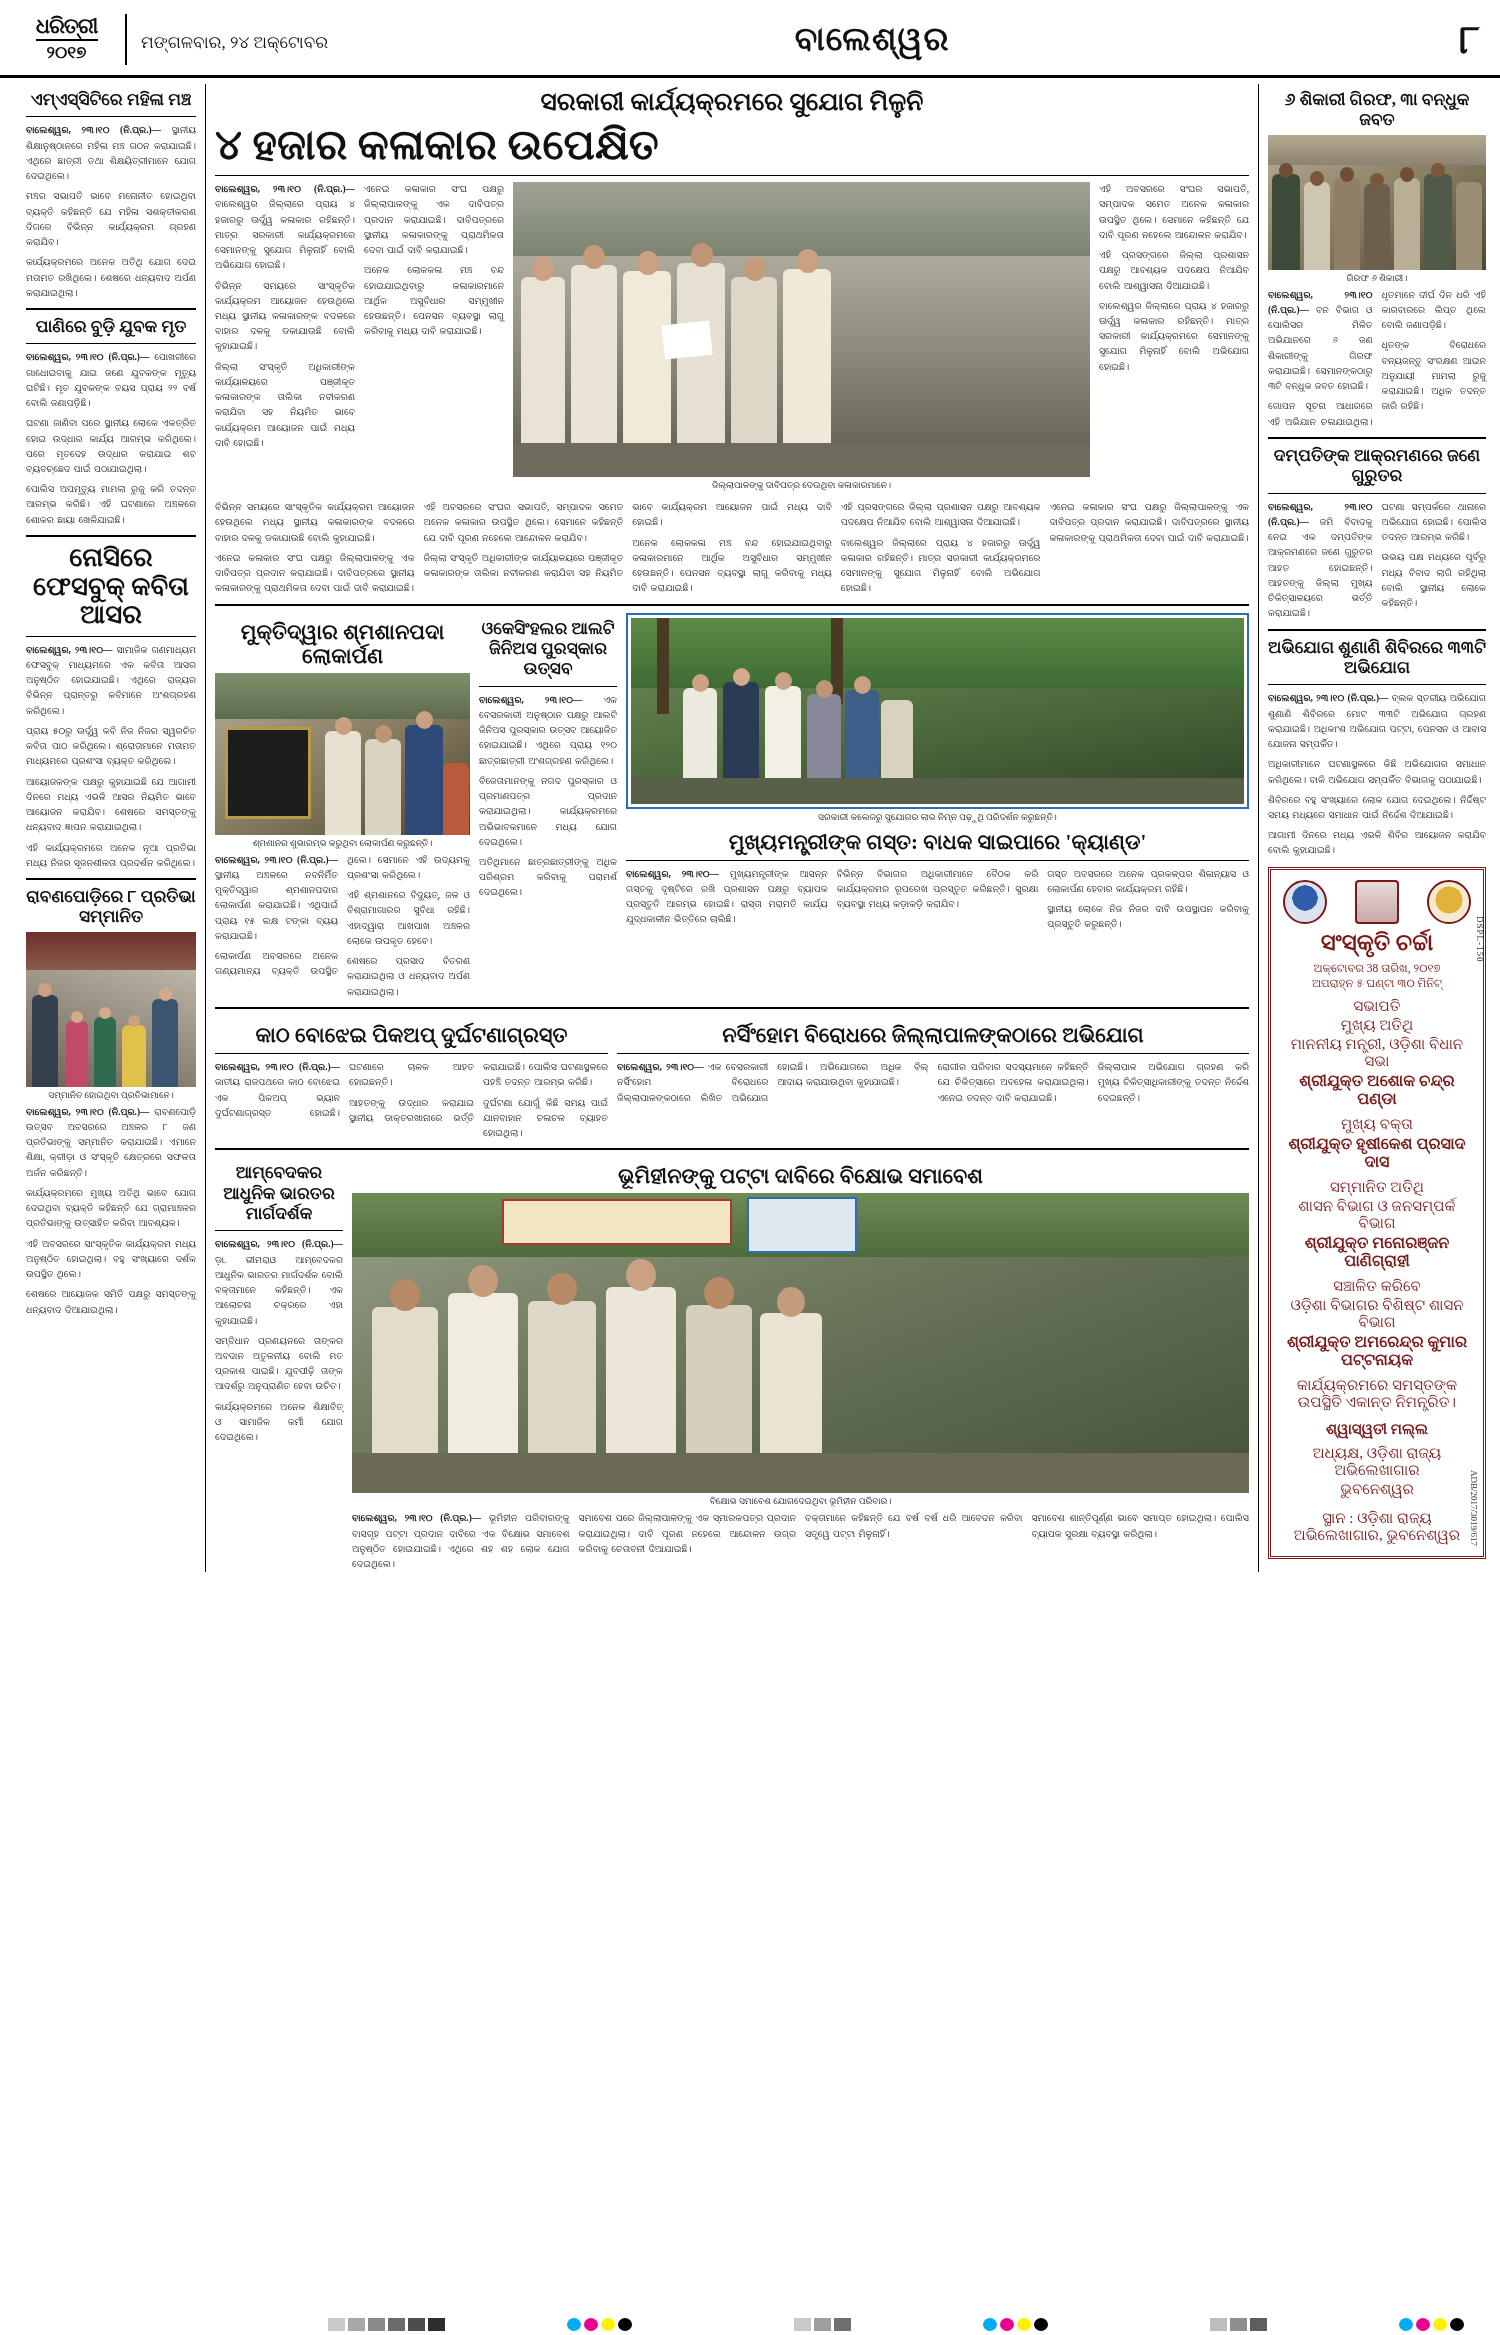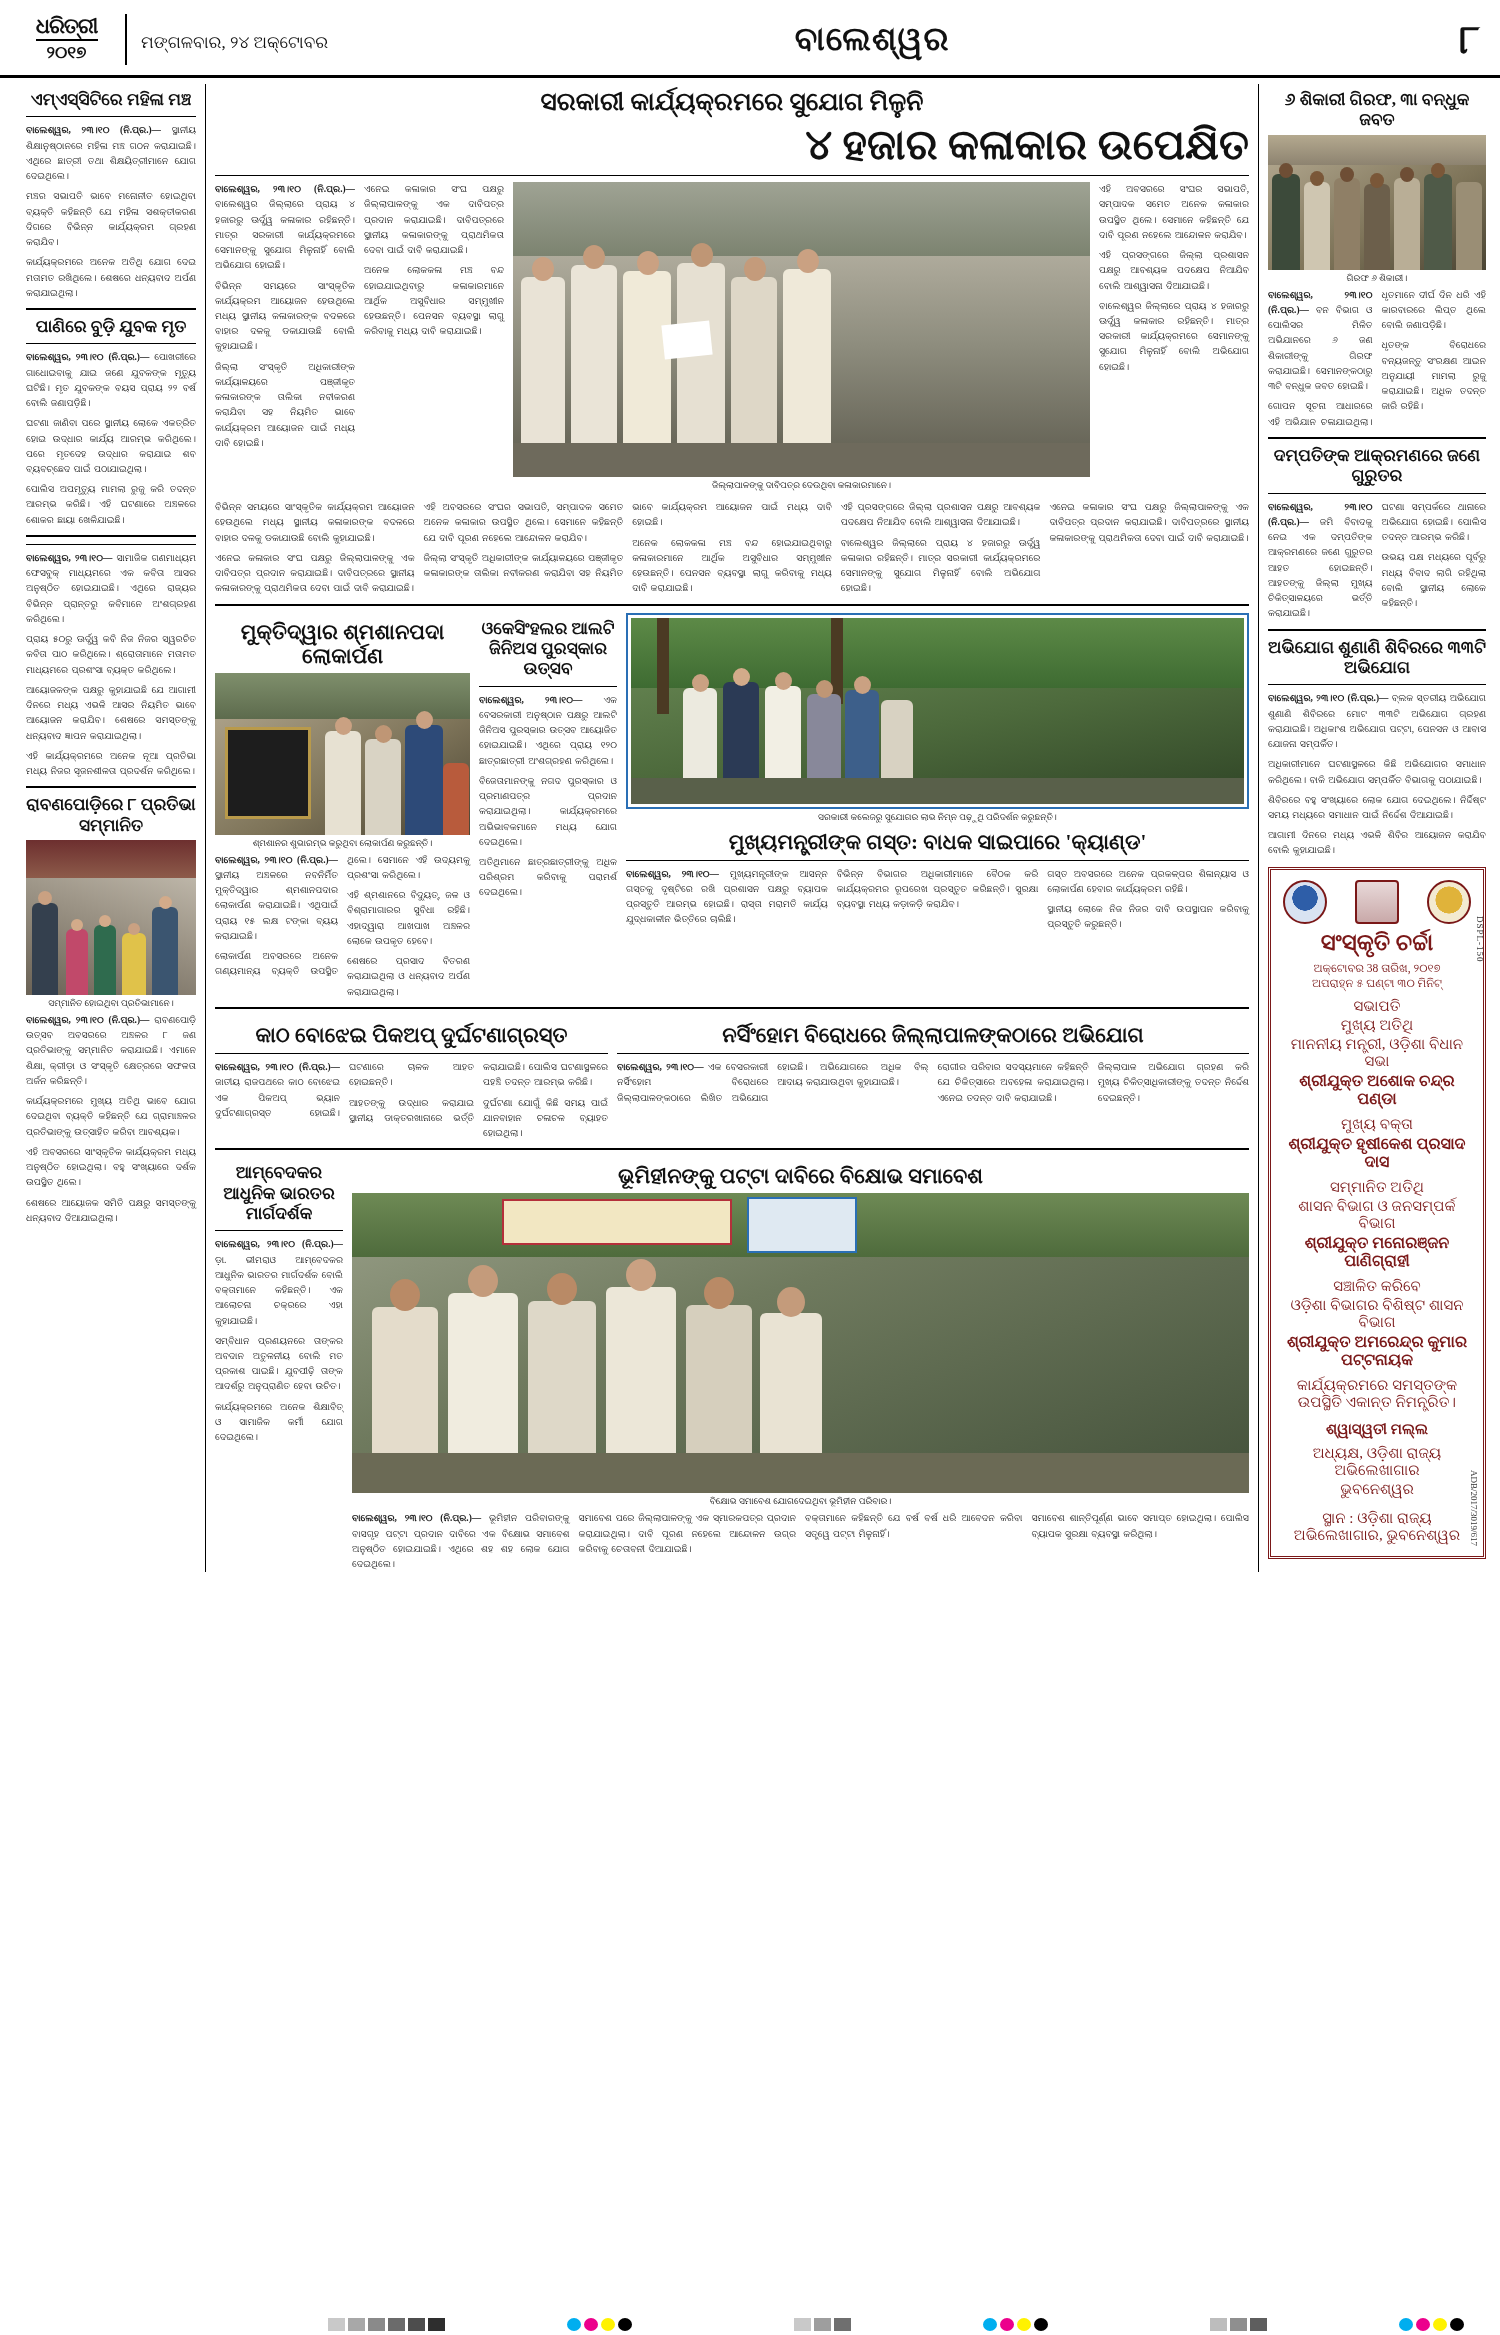--- a/index.html
+++ b/index.html
@@ -55,21 +55,21 @@
   .content { display:flex; padding:6px 14px 0 26px; gap:9px; }
   .col { }
   .c-left { width:170px; }
   .c-mid  { flex:1; }
   .c-right{ width:218px; }
 
   .rule-v { width:1px; background:#000; align-self:stretch; }
 
   
   h1.lead {
-    text-align:right; font-size:42px; line-height:1.05; margin:6px 0 8px 0;
+    text-align:left; font-size:42px; line-height:1.05; margin:6px 0 8px 0;
     font-family:"Liberation Serif", serif; font-weight:bold;
   }
   .kicker {
     text-align:center; font-size:25px; margin:4px 0 0 0; font-weight:bold;
     font-family:"Liberation Serif", serif;
   }
   h2.head {
     text-align:center; font-size:21px; font-weight:bold; margin:7px 0 5px 0;
     font-family:"Liberation Serif", serif; line-height:1.15;
   }
@@ -184,20 +184,21 @@
         <div class="txt">
           <p><b>ବାଲେଶ୍ୱର, ୨୩।୧୦ (ନି.ପ୍ର.)—</b> <span>ପୋଖରୀରେ ଗାଧୋଇବାକୁ ଯାଇ ଜଣେ ଯୁବକଙ୍କ ମୃତ୍ୟୁ ଘଟିଛି। ମୃତ ଯୁବକଙ୍କ ବୟସ ପ୍ରାୟ ୨୨ ବର୍ଷ ବୋଲି ଜଣାପଡ଼ିଛି।</span></p>
           <p>ଘଟଣା ଜାଣିବା ପରେ ସ୍ଥାନୀୟ ଲୋକେ ଏକତ୍ରିତ ହୋଇ ଉଦ୍ଧାର କାର୍ଯ୍ୟ ଆରମ୍ଭ କରିଥିଲେ। ପରେ ମୃତଦେହ ଉଦ୍ଧାର କରାଯାଇ ଶବ ବ୍ୟବଚ୍ଛେଦ ପାଇଁ ପଠାଯାଇଥିଲା।</p>
           <p>ପୋଲିସ ଅପମୃତ୍ୟୁ ମାମଲା ରୁଜୁ କରି ତଦନ୍ତ ଆରମ୍ଭ କରିଛି। ଏହି ଘଟଣାରେ ଅଞ୍ଚଳରେ ଶୋକର ଛାୟା ଖେଳିଯାଇଛି।</p>
         </div>
       </div>
 
       <div class="hrule-thick"></div>
 
       <div>
+        <h3 class="head-xl">ନୋସିରେ ଫେସବୁକ୍ କବିତା ଆସର</h3>
         <div class="hrule"></div>
         <div class="txt">
           <p><b>ବାଲେଶ୍ୱର, ୨୩।୧୦—</b> <span>ସାମାଜିକ ଗଣମାଧ୍ୟମ ଫେସବୁକ୍ ମାଧ୍ୟମରେ ଏକ କବିତା ଆସର ଅନୁଷ୍ଠିତ ହୋଇଯାଇଛି। ଏଥିରେ ରାଜ୍ୟର ବିଭିନ୍ନ ପ୍ରାନ୍ତରୁ କବିମାନେ ଅଂଶଗ୍ରହଣ କରିଥିଲେ।</span></p>
           <p>ପ୍ରାୟ ୫୦ରୁ ଊର୍ଦ୍ଧ୍ୱ କବି ନିଜ ନିଜର ସ୍ୱରଚିତ କବିତା ପାଠ କରିଥିଲେ। ଶ୍ରୋତାମାନେ ମତାମତ ମାଧ୍ୟମରେ ପ୍ରଶଂସା ବ୍ୟକ୍ତ କରିଥିଲେ।</p>
           <p>ଆୟୋଜକଙ୍କ ପକ୍ଷରୁ କୁହାଯାଇଛି ଯେ ଆଗାମୀ ଦିନରେ ମଧ୍ୟ ଏଭଳି ଆସର ନିୟମିତ ଭାବେ ଆୟୋଜନ କରାଯିବ। ଶେଷରେ ସମସ୍ତଙ୍କୁ ଧନ୍ୟବାଦ ଜ୍ଞାପନ କରାଯାଇଥିଲା।</p>
           <p>ଏହି କାର୍ଯ୍ୟକ୍ରମରେ ଅନେକ ନୂଆ ପ୍ରତିଭା ମଧ୍ୟ ନିଜର ସୃଜନଶୀଳତା ପ୍ରଦର୍ଶନ କରିଥିଲେ।</p>
         </div>
       </div>
 
       <div class="hrule-thick"></div>

